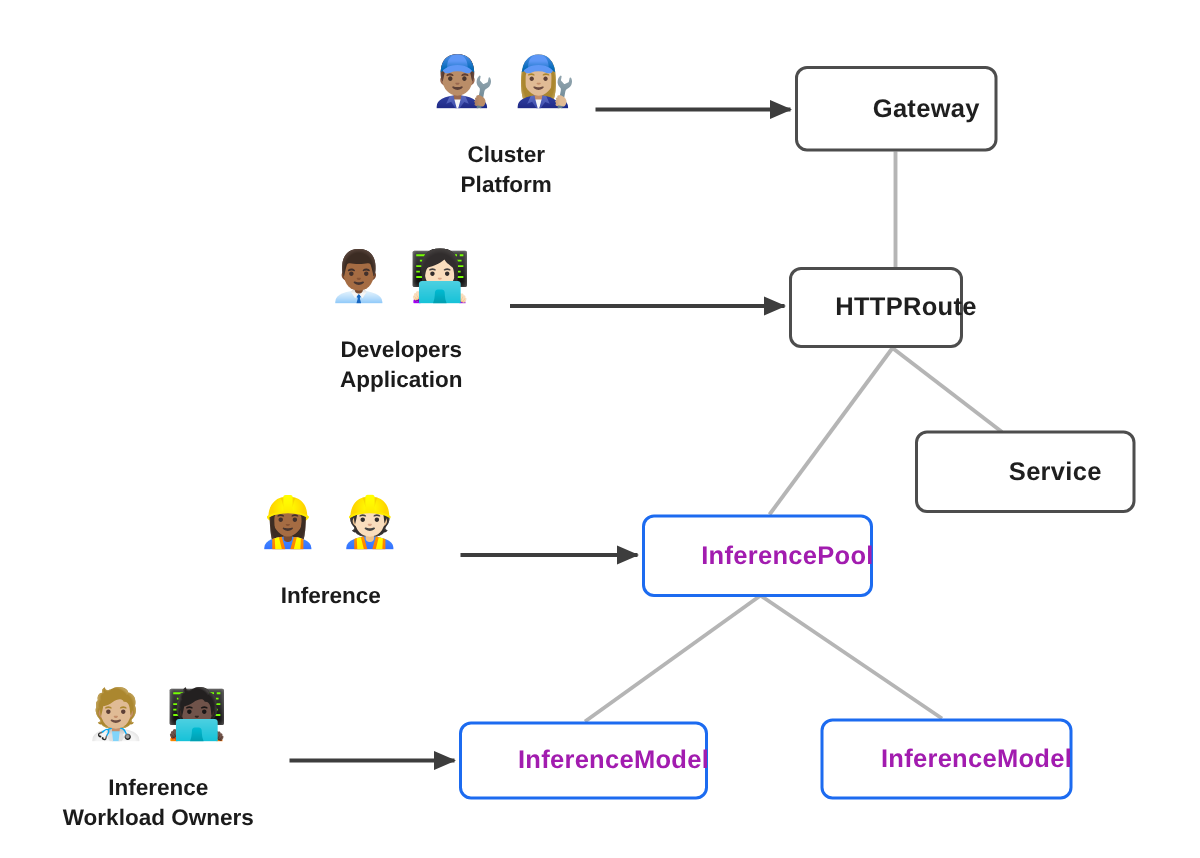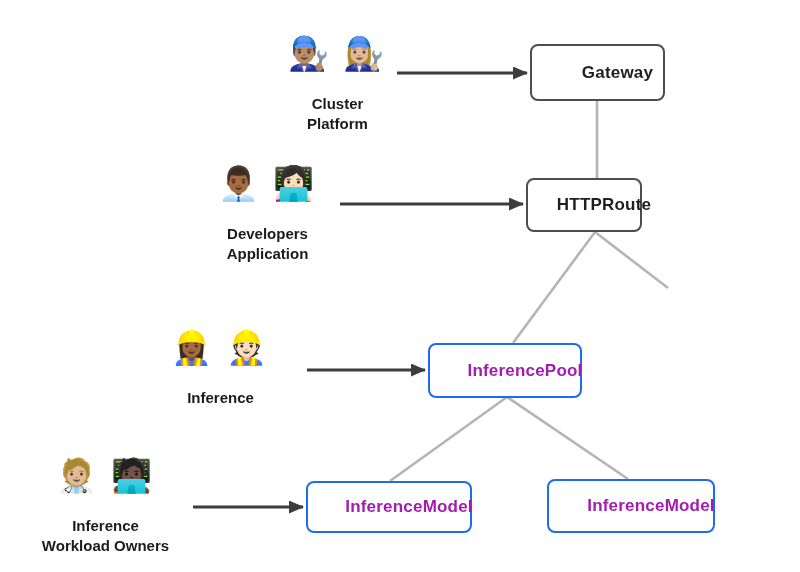--- a/index.html
+++ b/index.html
@@ -92,20 +92,21 @@
     <line x1="507" y1="397" x2="628" y2="479" stroke="#b5b5b5" stroke-width="2.6"></line>
 
     <line x1="397" y1="73" x2="527" y2="73" stroke="#3d3d3d" stroke-width="2.8" marker-end="url(#arrowhead)"></line>
     <line x1="340" y1="204" x2="523" y2="204" stroke="#3d3d3d" stroke-width="2.8" marker-end="url(#arrowhead)"></line>
     <line x1="307" y1="370" x2="425" y2="370" stroke="#3d3d3d" stroke-width="2.8" marker-end="url(#arrowhead)"></line>
     <line x1="193" y1="507" x2="303" y2="507" stroke="#3d3d3d" stroke-width="2.8" marker-end="url(#arrowhead)"></line>
   </svg>
 
   <div class="node node-gateway">Gateway</div>
   <div class="node node-httproute">HTTPRoute</div>
+  <div class="node node-service">Service</div>
   <div class="node blue node-inferencepool">InferencePool</div>
   <div class="node blue node-im-left">InferenceModel</div>
   <div class="node blue node-im-right">InferenceModel</div>
 
   <div class="persona persona-cluster-operators">
     <span class="emoji">👨🏽‍🔧 👩🏼‍🔧</span>
     <span class="plabel">
       <span>Cluster</span>
       <span>Platform</span>
     </span>

